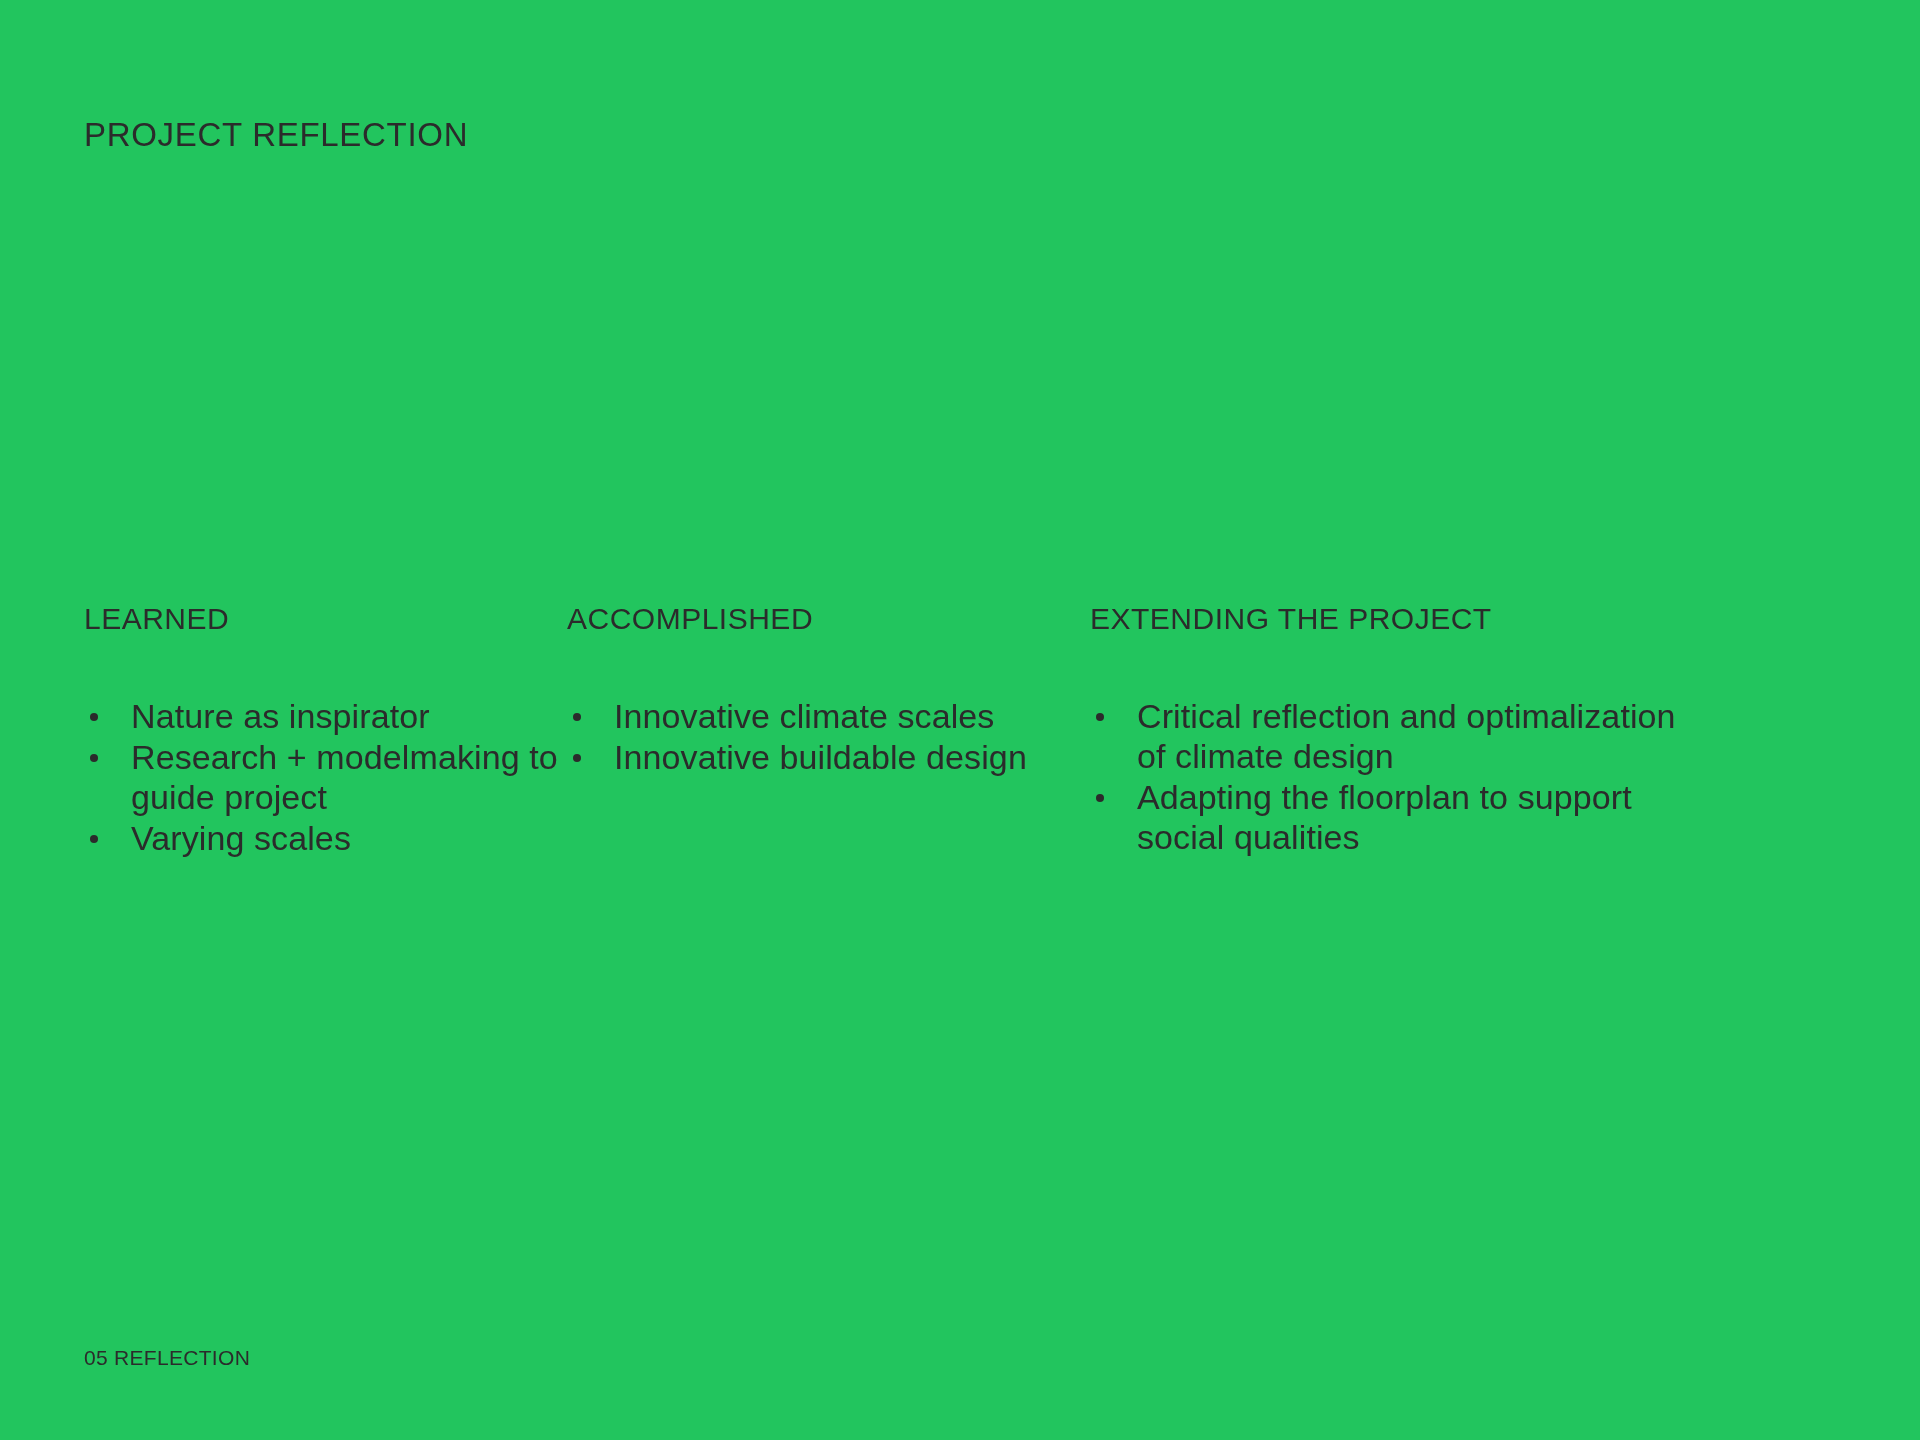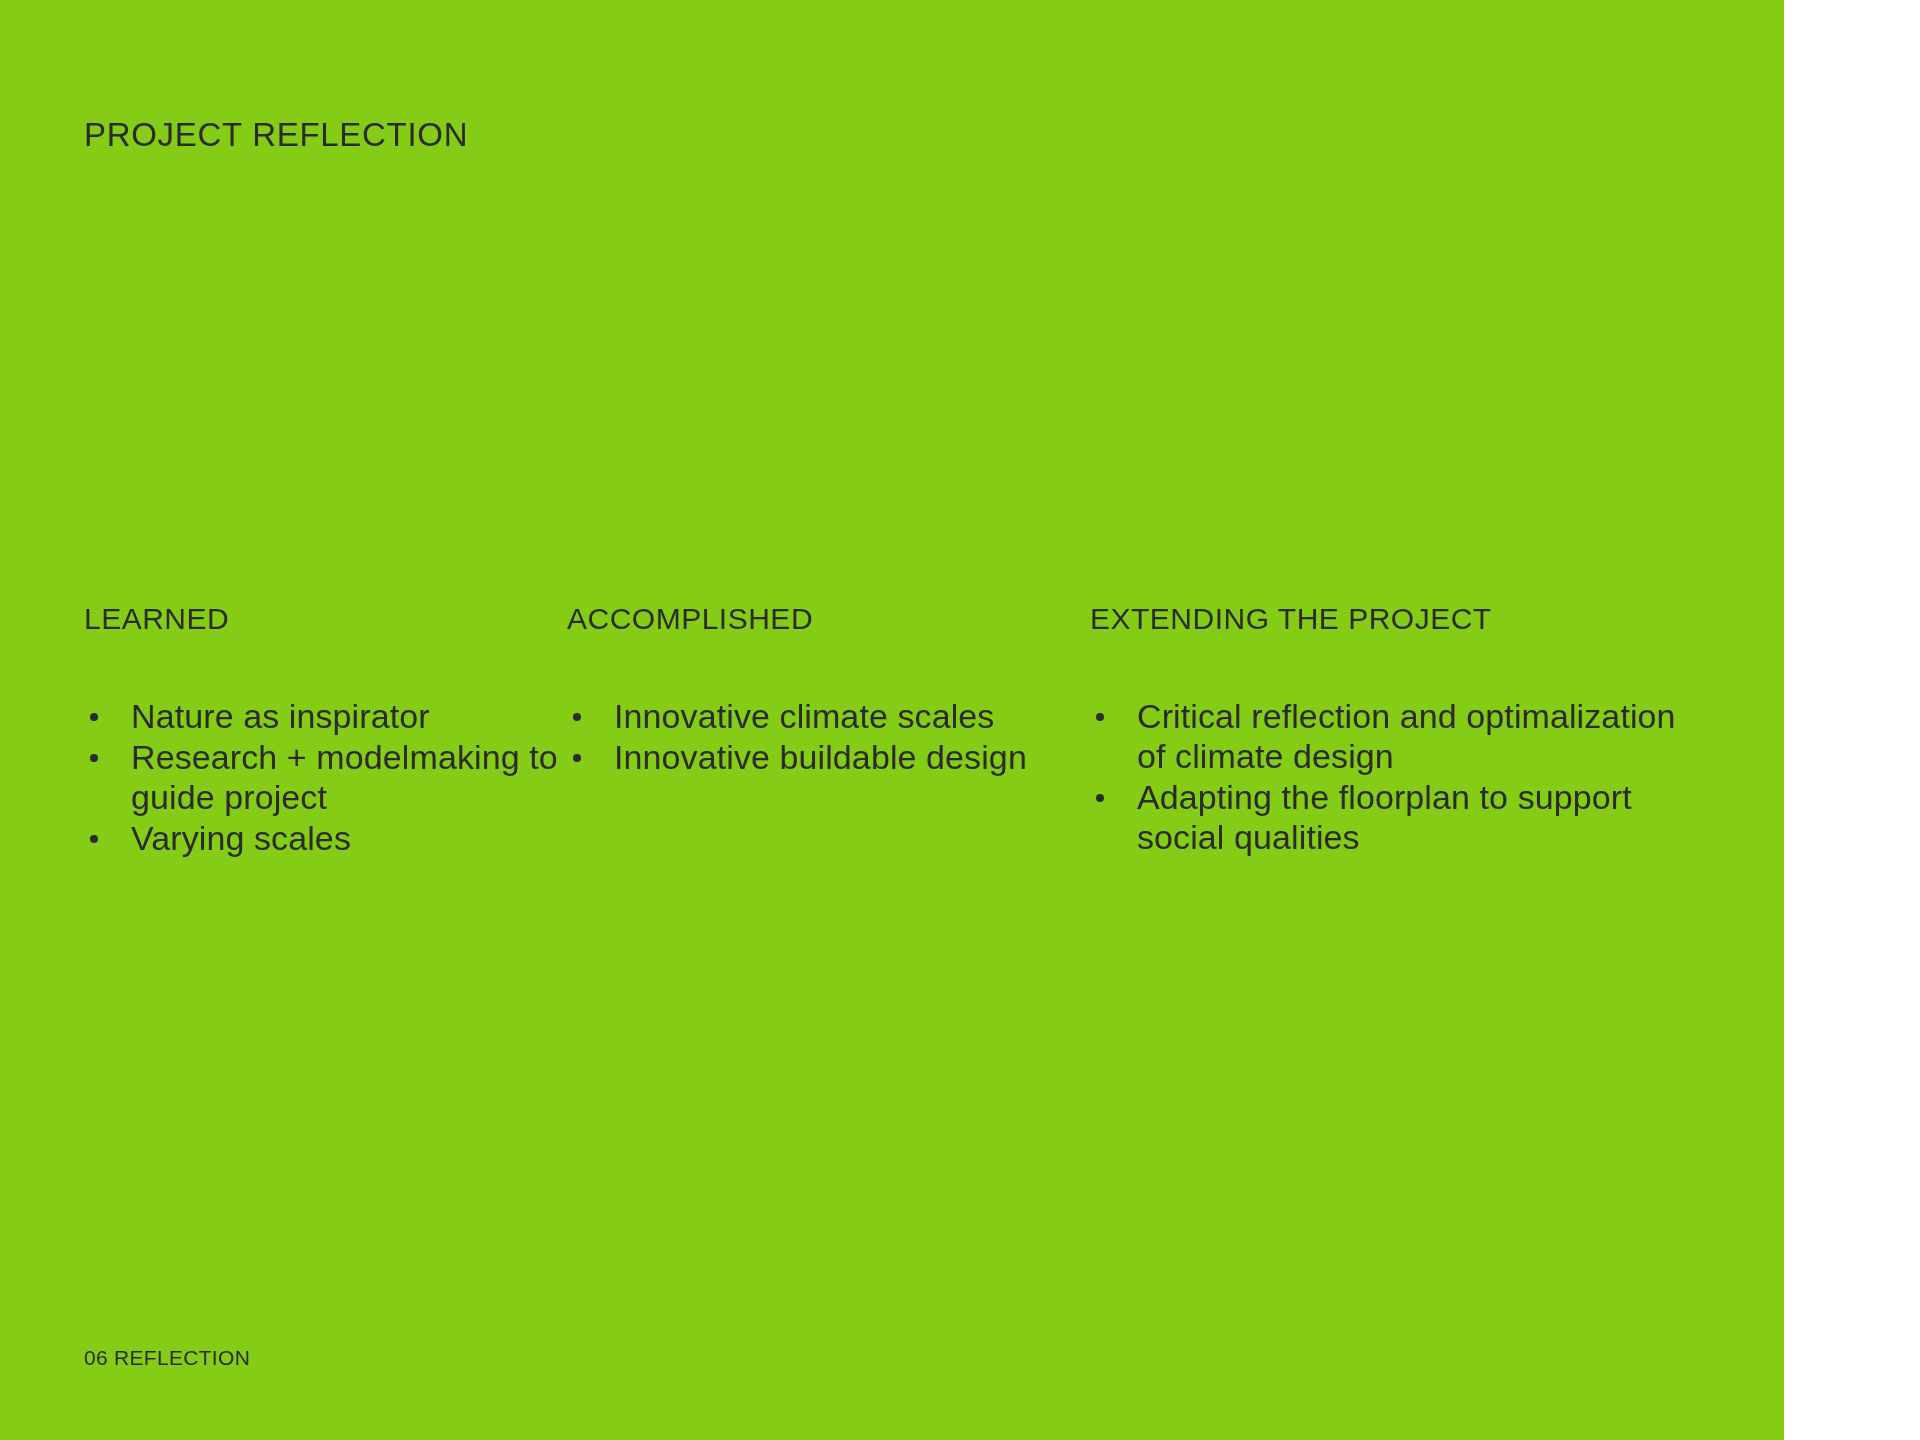--- a/index.html
+++ b/index.html
@@ -10,23 +10,23 @@
     width: 1920px;
     height: 1440px;
     background: #ffffff;
     font-family: "Liberation Sans", sans-serif;
     -webkit-font-smoothing: antialiased;
     overflow: hidden;
   }
 
   .slide {
     position: relative;
-    width: 1784px;
+    width: 1920px;
     height: 1440px;
-    background: #84cc16;
+    background: #22c55e;
     box-sizing: border-box;
   }
 
   
   .slide-title {
     position: absolute;
     left: 84px;
     top: 118px;
     font-size: 33px;
     font-weight: 300;
@@ -162,15 +162,15 @@
         </li>
         <li class="bullet-item">
           <span class="bullet-dot"></span>
           <span class="bullet-text">Adapting the floorplan to support social qualities</span>
         </li>
       </ul>
     </div>
 
   </div>
 
-  <div class="slide-footer">06 REFLECTION</div>
+  <div class="slide-footer">05 REFLECTION</div>
 
 </div>
 
 </body></html>

